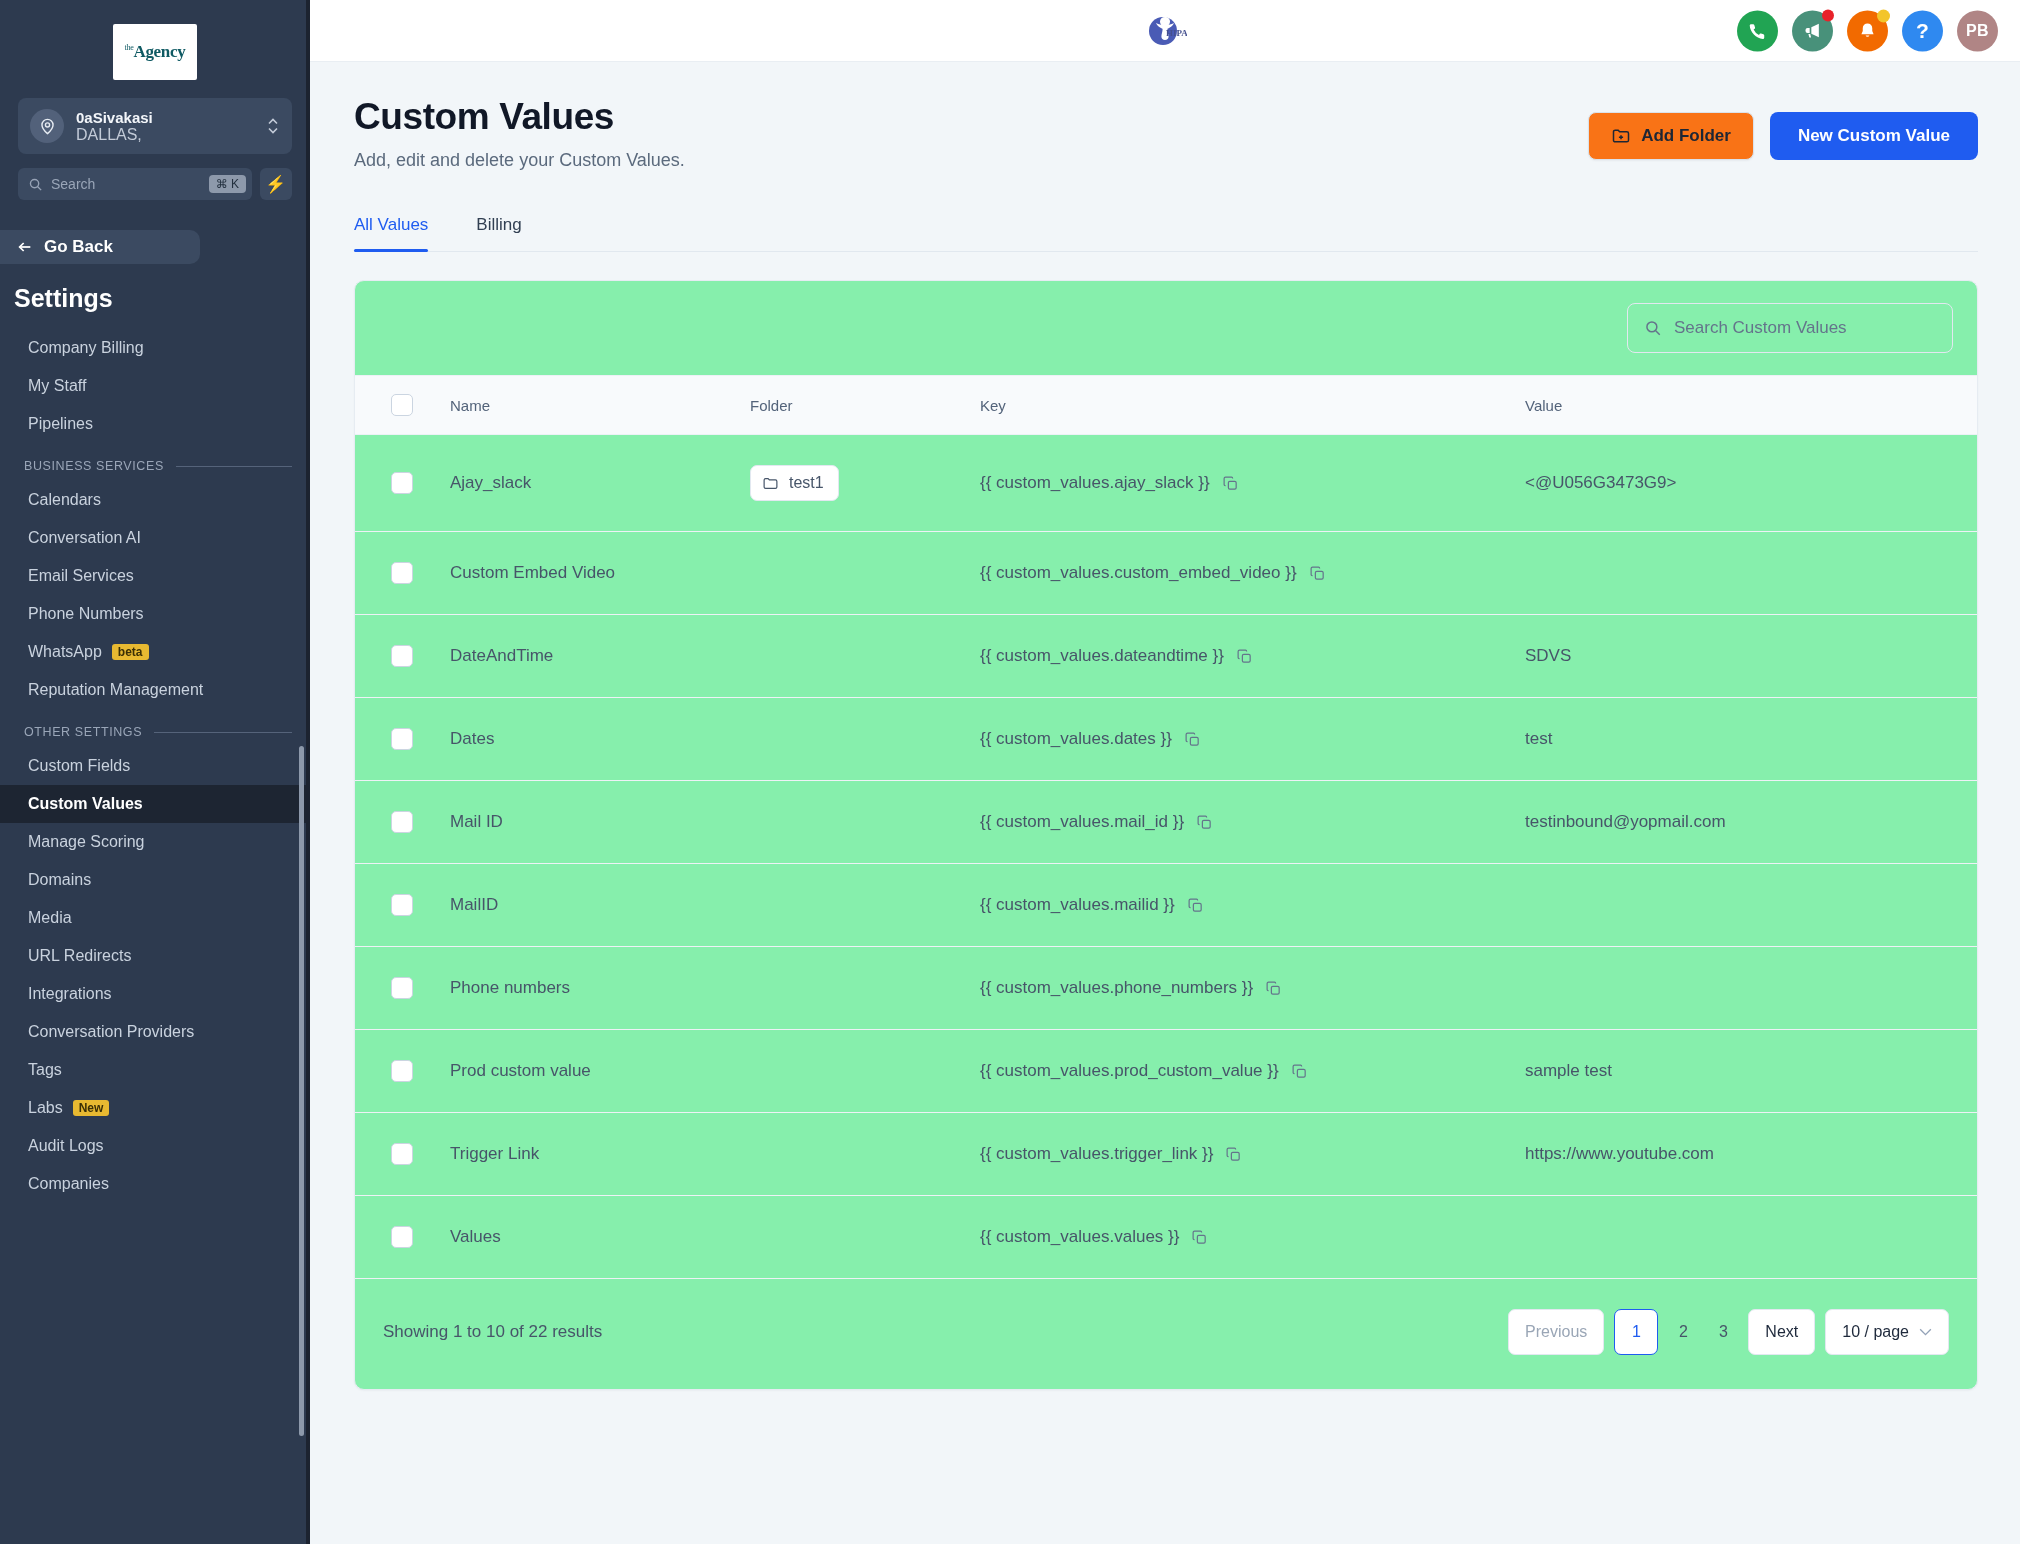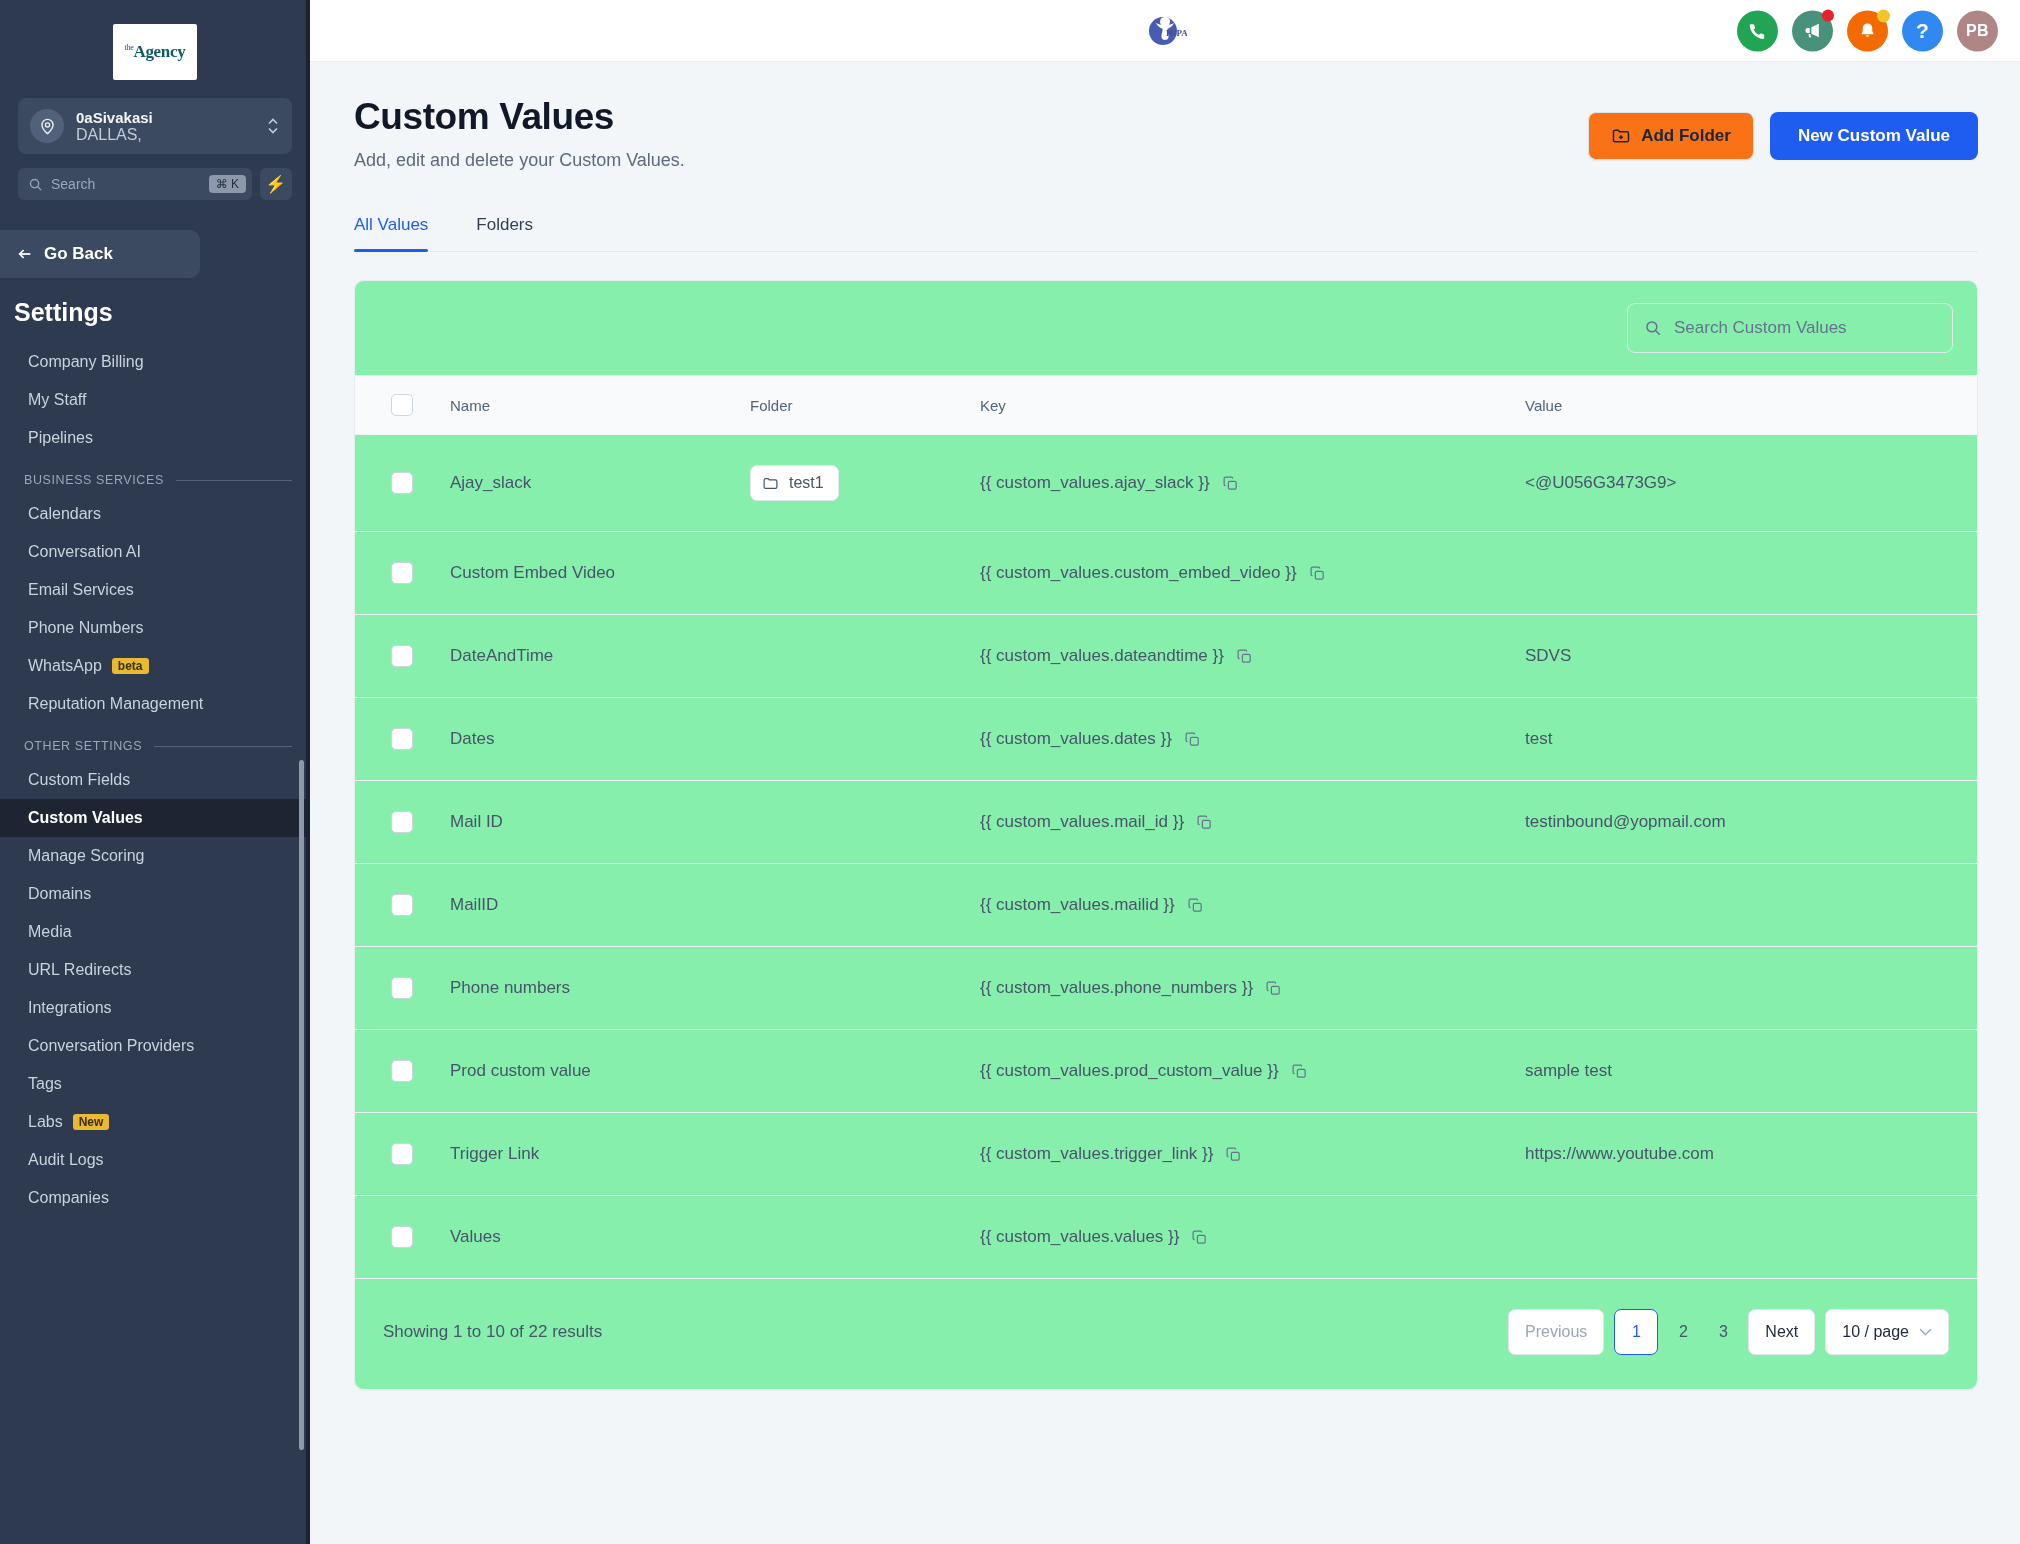--- a/index.html
+++ b/index.html
@@ -94,21 +94,21 @@
     background: #3b4a61;
     display: flex; align-items: center; justify-content: center;
     color: #2fe08a; font-size: 17px;
   }
 
   .goback {
     margin-top: 30px;
     width: 200px;
     background: #3b4a61;
     border-radius: 0 10px 10px 0;
-    height: 48px;
+    height: 34px;
     display: flex; align-items: center;
     padding-left: 16px; gap: 10px;
     color: #ffffff; font-size: 17px; font-weight: bold;
   }
 
   .nav-scroll {
     margin-top: 12px;
     flex: 1 1 auto;
     overflow: hidden;
     position: relative;
@@ -523,21 +523,21 @@
             <span>New Custom Value</span>
           </div>
         </div>
       </div>
 
       <div class="tabs">
         <div class="tab active">
           <span>All Values</span>
         </div>
         <div class="tab">
-          <span>Folders</span>
+          <span>Billing</span>
         </div>
       </div>
 
       <div class="card">
 
         <div class="card-top">
           <div class="tbl-search">
             <span>
               <svg width="18" height="18" viewBox="0 0 24 24" fill="none" stroke="#64748b" stroke-width="2">
                 <circle cx="10.5" cy="10.5" r="6.6"></circle>

